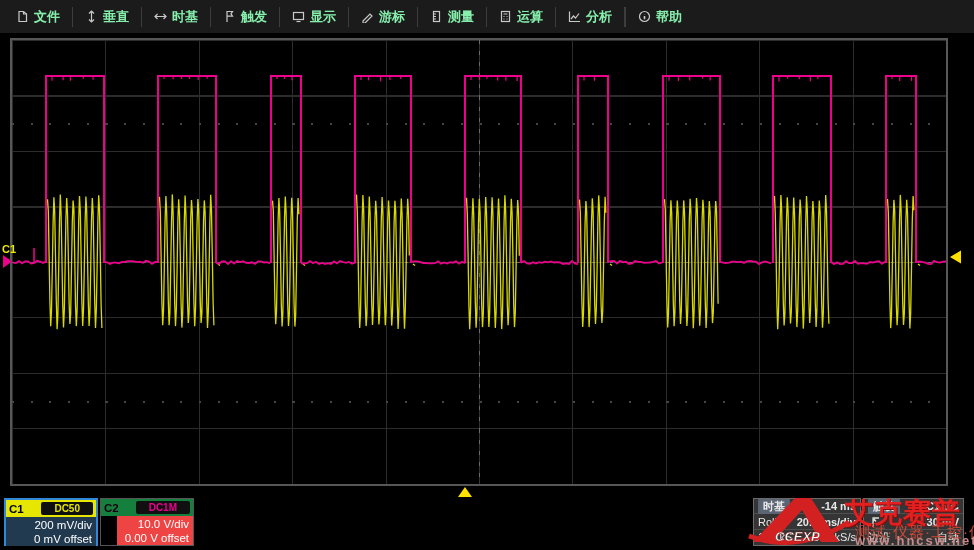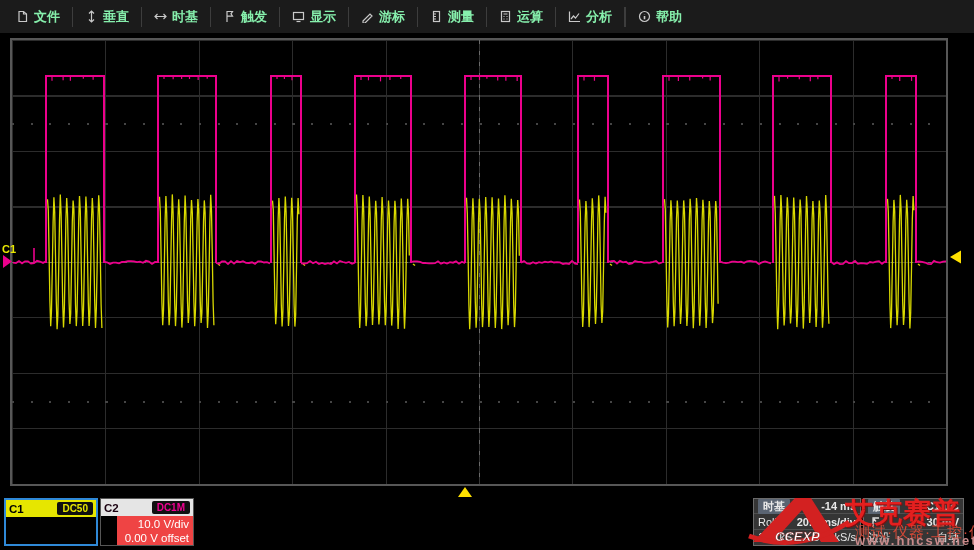--- a/index.html
+++ b/index.html
@@ -26,29 +26,29 @@
            background-image:repeating-linear-gradient(to bottom, #6a6a6a 0 4px, #333 4px 11.1px); }
   #haxis { position:absolute; left:0; top:222px; width:100%; height:1px;
            background-image:repeating-linear-gradient(to right, #6a6a6a 0 3px, #333 3px 18.7px); }
   #wave { position:absolute; left:0; top:0; width:974px; height:550px; pointer-events:none; }
   #c1tag { position:absolute; left:2px; top:243px; color:#e8e800; font-size:11px; font-weight:bold; }
 
   
   .chbox { position:absolute; top:498px; width:94px; height:48px; font-size:11.5px; }
   .chbox .chhead { height:17px; display:flex; justify-content:space-between; align-items:center;
                    padding:0 3px; font-weight:bold; }
-  .chbox .chbadge { font-size:10px; font-weight:bold; background:#101010; padding:0 5px;
+  .chbox .chbadge { font-size:10px; font-weight:bold; background:#101010; padding:0 13px;
                     border-radius:2px; line-height:13px; }
   .chbox .chbody { height:29px; text-align:right; color:#fff; padding:1px 4px 0 0; line-height:14px; }
   #ch1 { left:4px; border:2px solid #2f89d8; }
   #ch1 .chhead { background:#e6e600; color:#000; }
   #ch1 .chbadge { color:#e6e600; }
   #ch1 .chbody { background:#223a50; }
   #ch2 { left:100px; border:1px solid #565656; }
-  #ch2 .chhead { background:#e5e5e5; color:#1a0010; }
+  #ch2 .chhead { background:#15803d; color:#1a0010; }
   #ch2 .chbadge { color:#ee0090; }
   #ch2 .chbody { background:#ef4444;margin-left:16px; }
 
   
   .infobox { position:absolute; top:498px; height:48px; border:1px solid #6a6a6a;
              background:#353535; color:#e8e8e8; font-size:11px; }
   .infobox .row { height:15.4px; display:flex; justify-content:space-between; align-items:center;
                   padding:0 4px; border-bottom:1px solid #4f4f4f; }
   .infobox .row:last-child { border-bottom:none; }
   .infobox .chip { background:#5a6472; padding:0 5px; font-weight:bold; border-radius:1px; }
@@ -235,20 +235,24 @@
     <polygon points="950,257 961,250.5 961,263.5" fill="#ffe100"></polygon>
     <polygon points="3,255 3,268 12,261.5" fill="#ec008c"></polygon>
   </svg>
 <div id="c1tag">C1</div>
 
 <div id="ch1" class="chbox">
   <div class="chhead">
       <span>C1</span>
     <span class="chbadge">DC50</span>
     </div>
+  <div class="chbody">
+      <div>200 mV/div</div>
+    <div>0 mV offset</div>
+    </div>
 </div>
 <div id="ch2" class="chbox">
   <div class="chhead">
       <span>C2</span>
     <span class="chbadge">DC1M</span>
     </div>
   <div class="chbody">
       <div>10.0 V/div</div>
     <div>0.00 V offset</div>
     </div>

